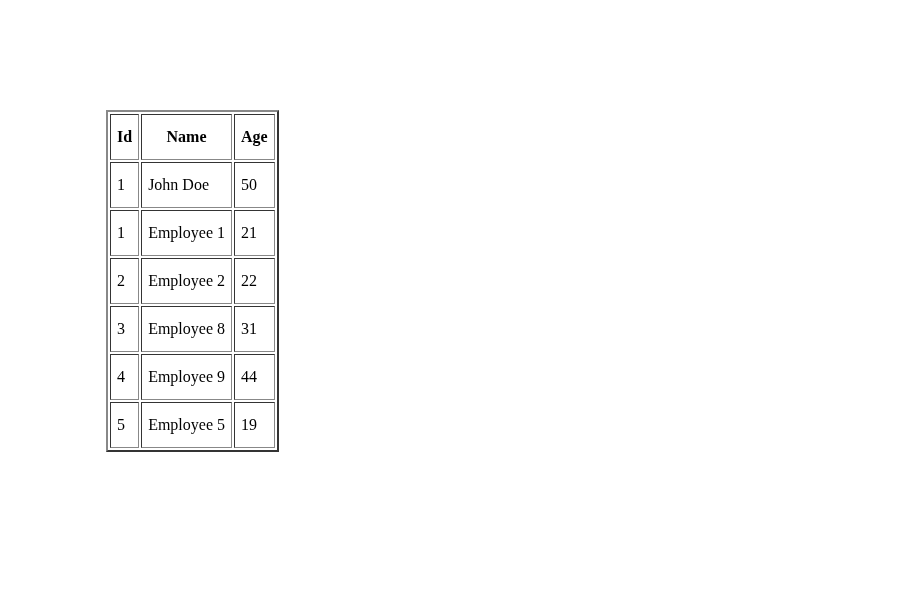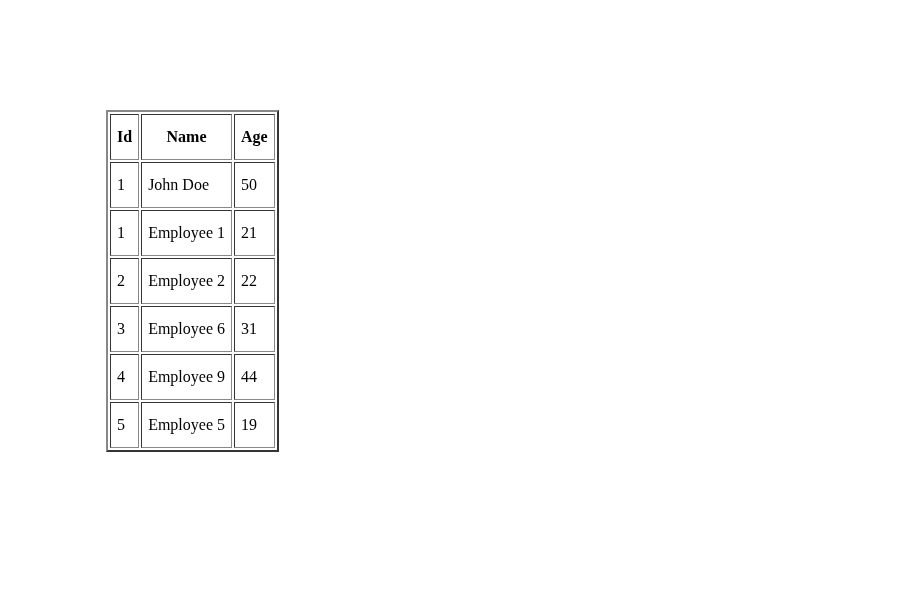--- a/index.html
+++ b/index.html
@@ -55,21 +55,21 @@
         <td>Employee 1</td>
         <td>21</td>
       </tr>
       <tr>
         <td>2</td>
         <td>Employee 2</td>
         <td>22</td>
       </tr>
       <tr>
         <td>3</td>
-        <td>Employee 6</td>
+        <td>Employee 8</td>
         <td>31</td>
       </tr>
       <tr>
         <td>4</td>
         <td>Employee 9</td>
         <td>44</td>
       </tr>
       <tr>
         <td>5</td>
         <td>Employee 5</td>

